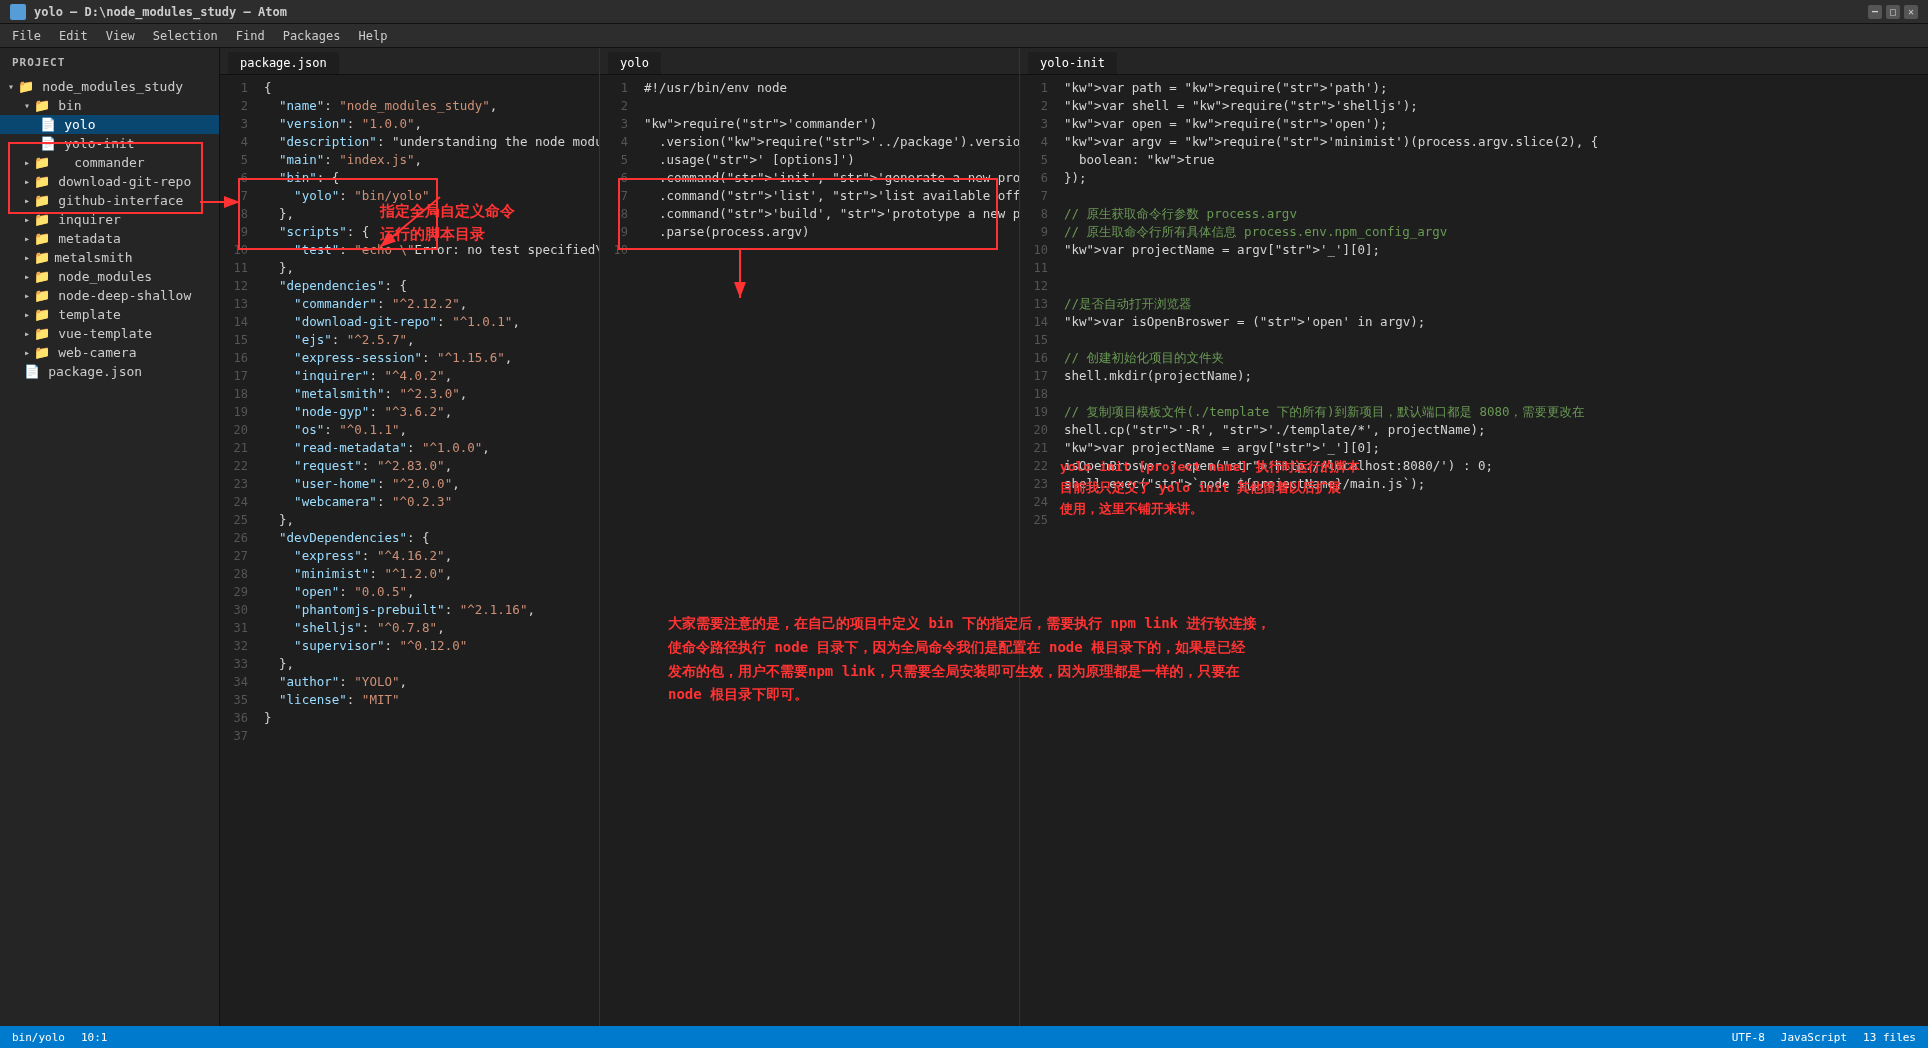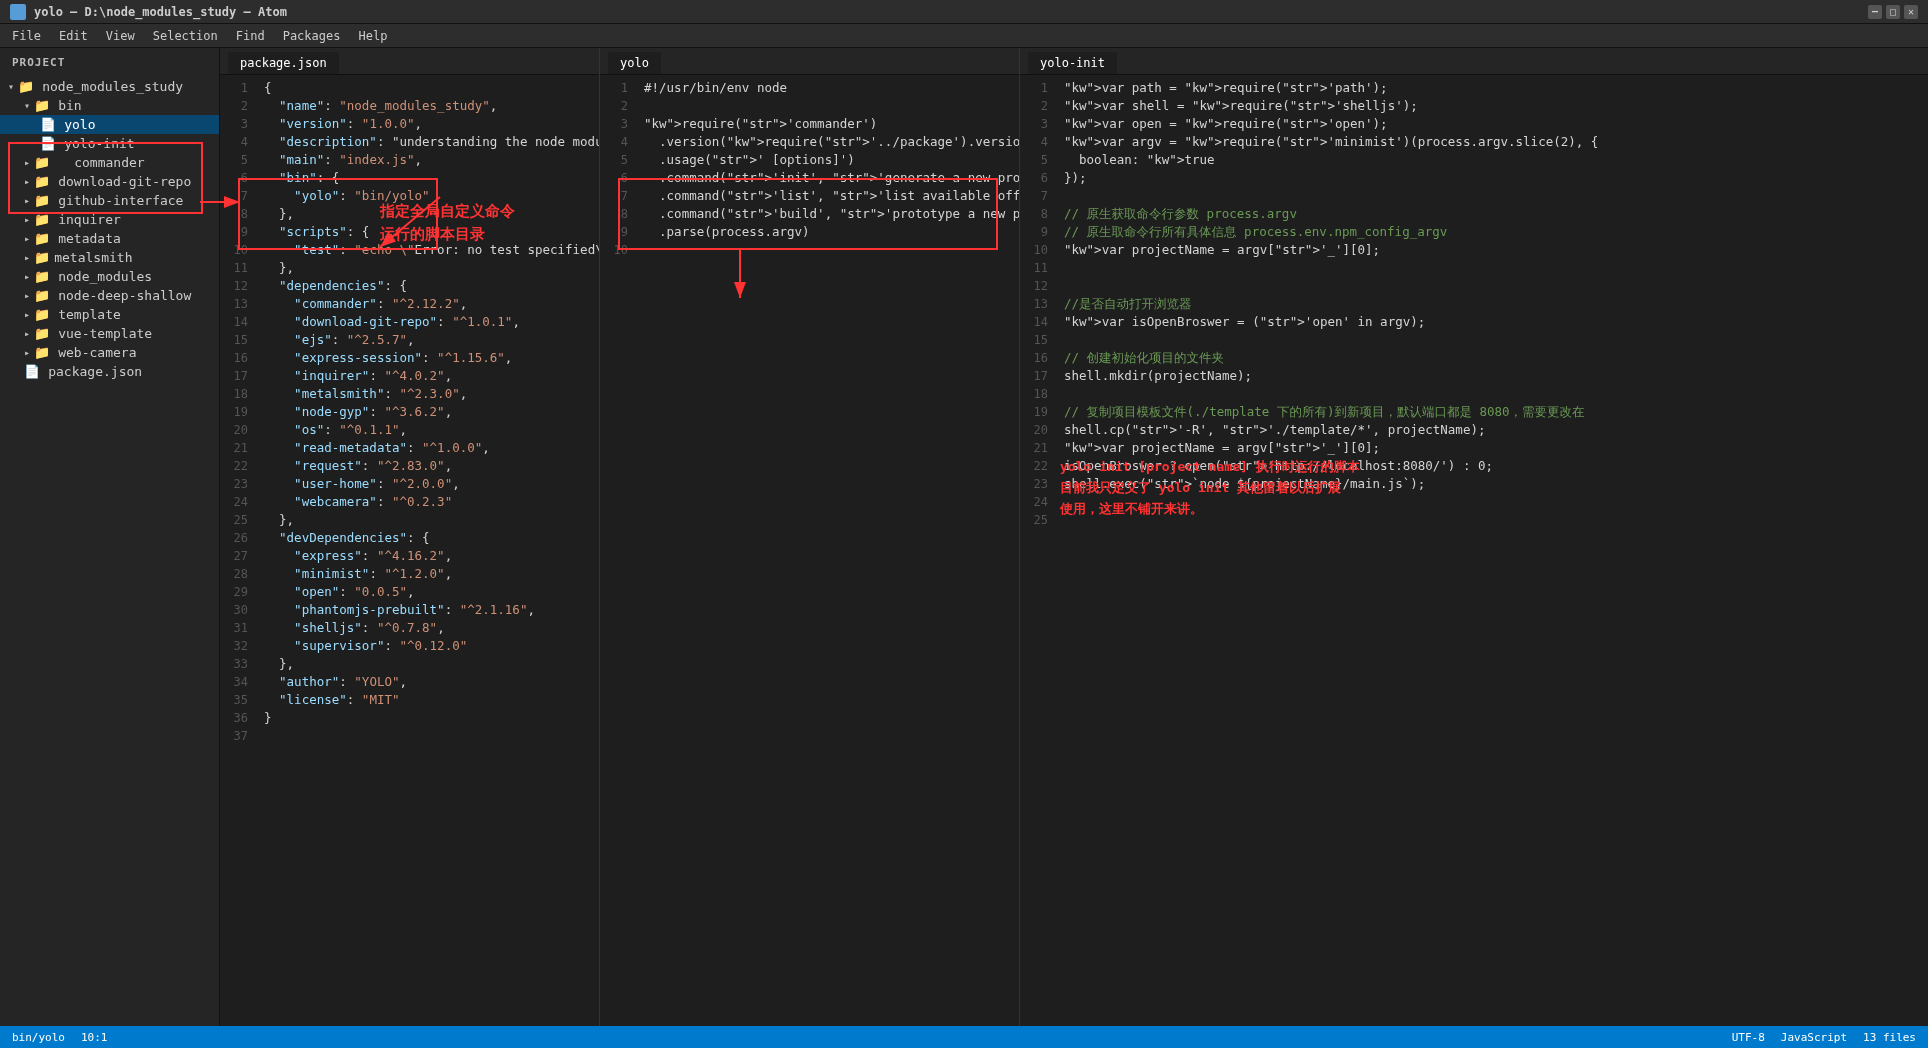--- a/index.html
+++ b/index.html
@@ -688,20 +688,26 @@
     </defs>
   </svg>
 
 
   <div class="red-note-text" style="left:1060px; top:405px; font-size:13px; line-height:1.6; max-width:380px;">
     yolo init [project name] 执行时运行的脚本<br>
     目前我只定义了 yolo init 其他留着以后扩展<br>
     使用，这里不铺开来讲。
   </div>
 
+  <div class="red-note-text" style="left:668px; top:560px; font-size:14px; line-height:1.7; max-width:680px;">
+    大家需要注意的是，在自己的项目中定义 bin 下的指定后，需要执行 npm link 进行软连接，<br>
+    使命令路径执行 node 目录下，因为全局命令我们是配置在 node 根目录下的，如果是已经<br>
+    发布的包，用户不需要npm link，只需要全局安装即可生效，因为原理都是一样的，只要在<br>
+    node 根目录下即可。
+  </div>
 
 </div>
 
 <div class="status-bar">
   <div class="status-left">
     <span>bin/yolo</span>
     <span>10:1</span>
   </div>
   <div class="status-right">
     <span>UTF-8</span>

